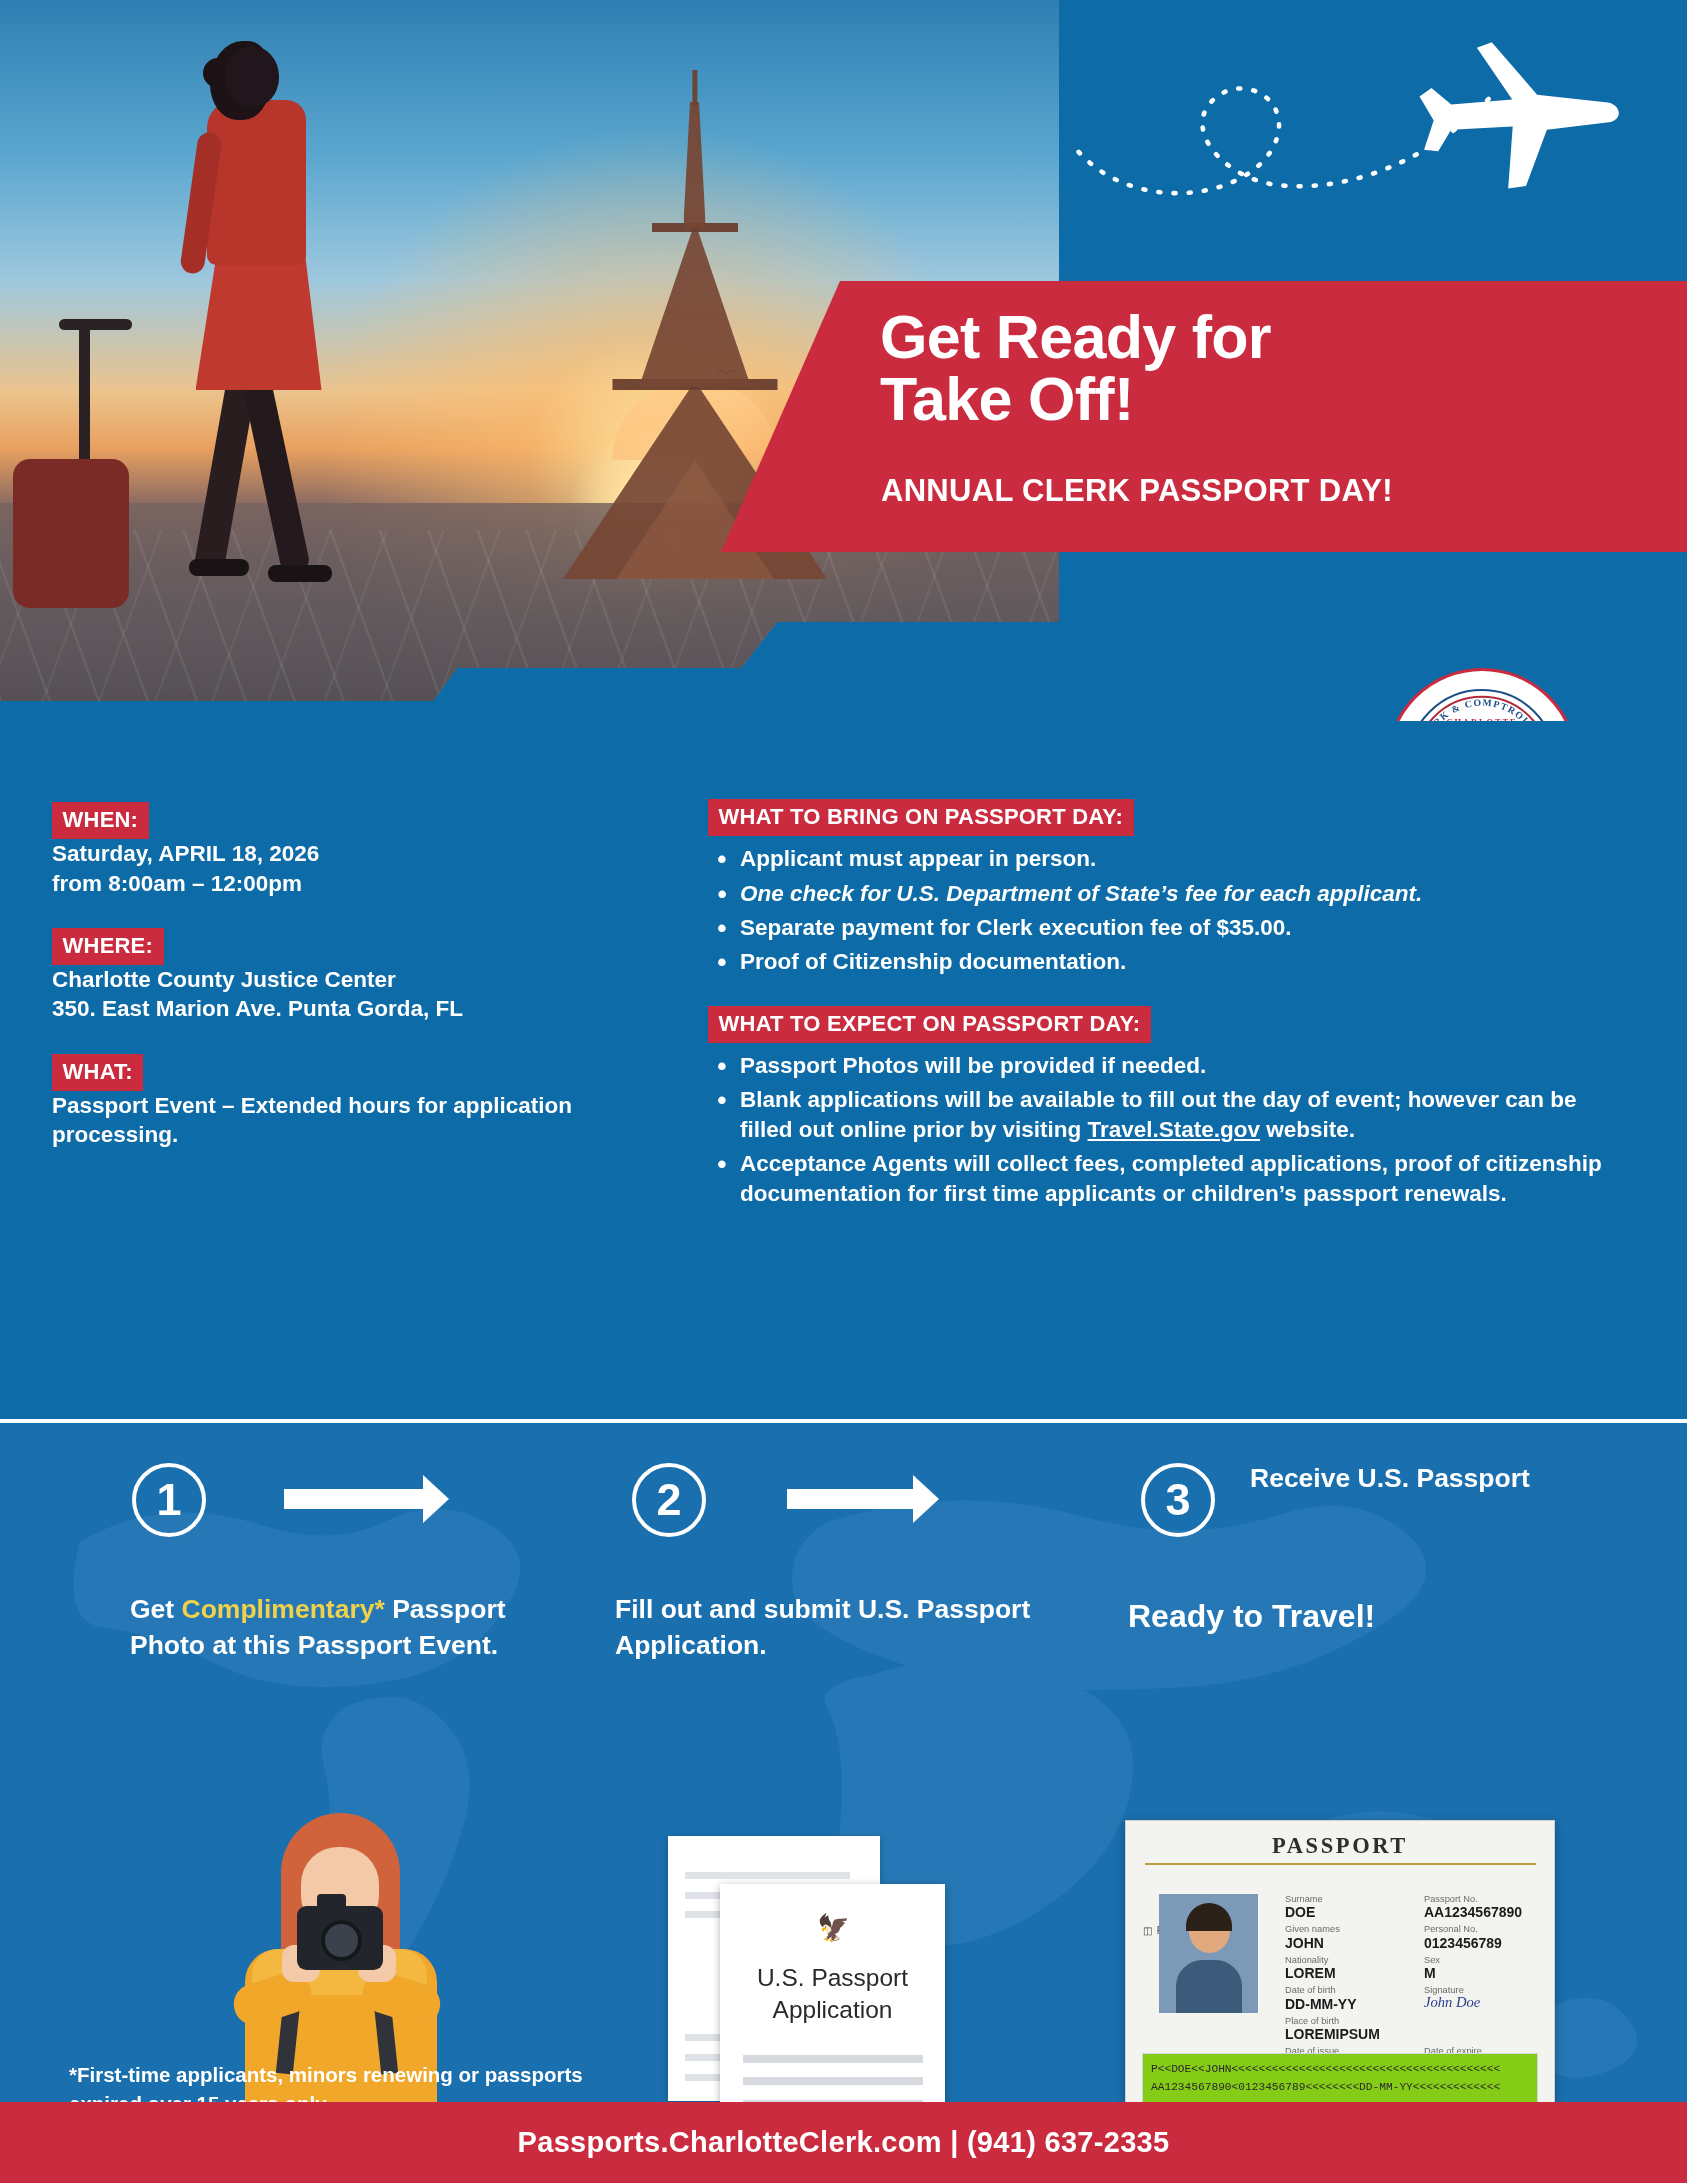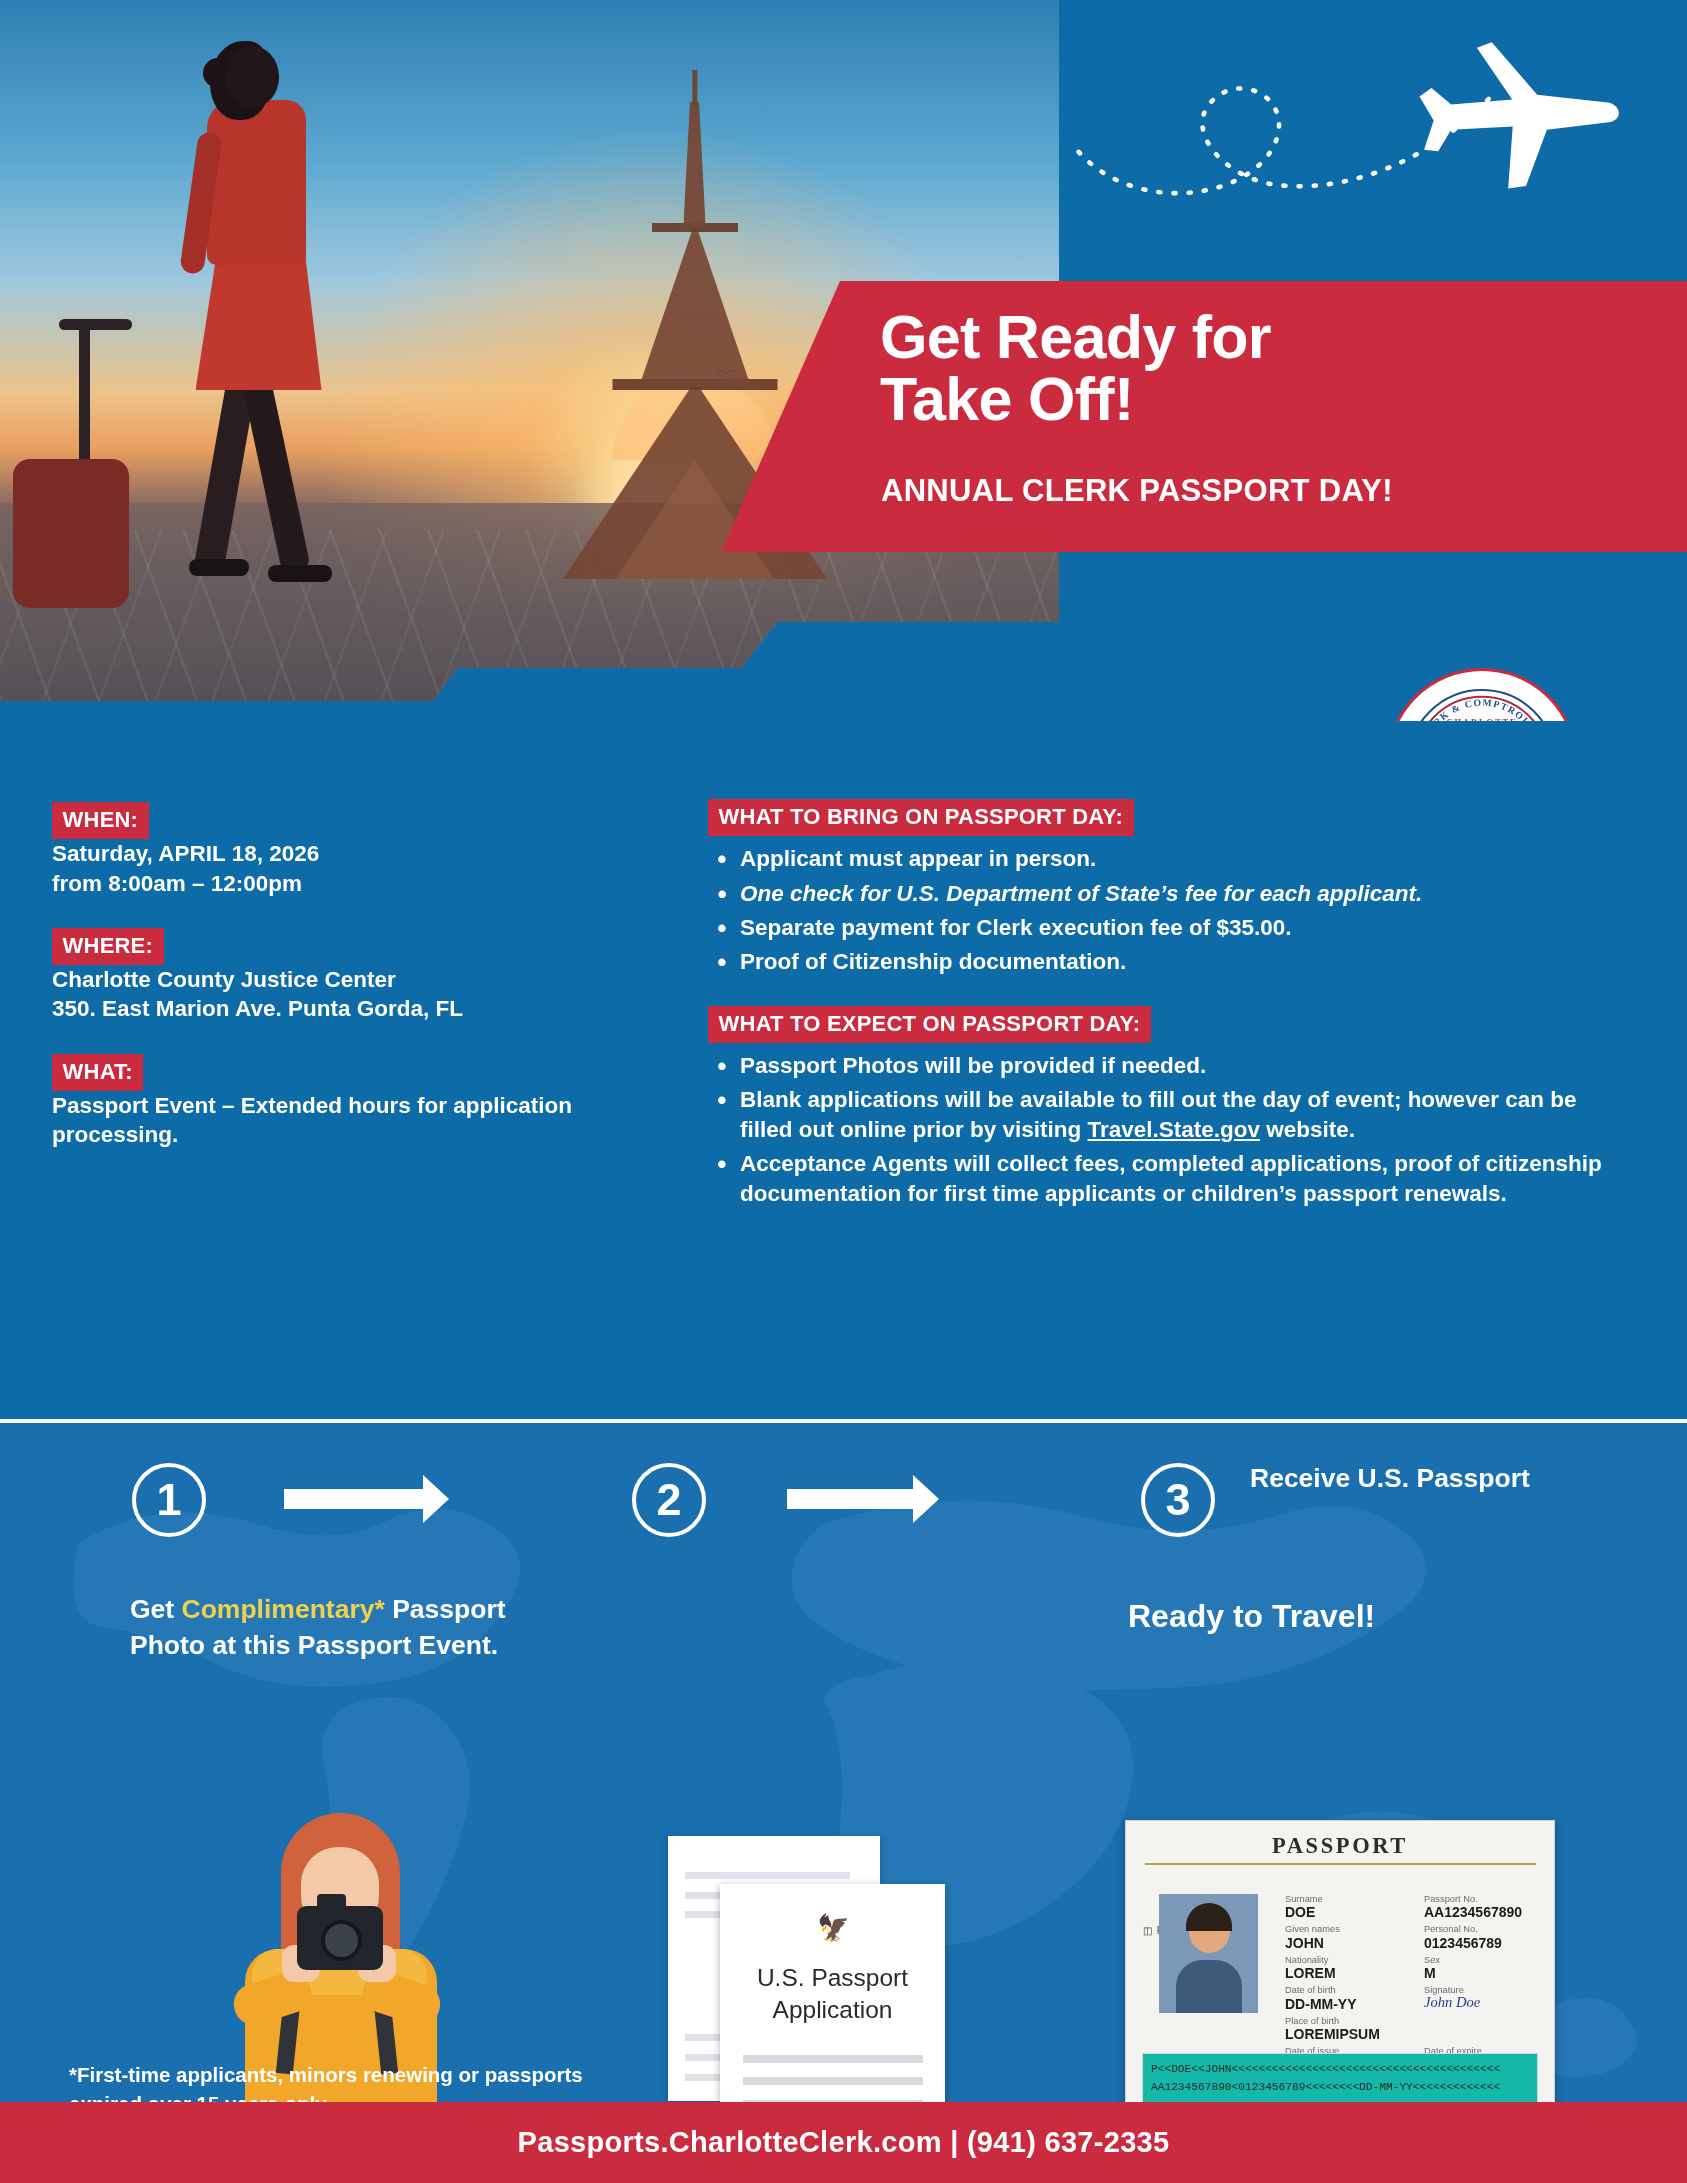--- a/index.html
+++ b/index.html
@@ -211,21 +211,21 @@
   .passport { position: absolute; left: 1125px; top: 397px; width: 430px; height: 298px; background:#f3f3f0; border:1.3px solid #cfcfcb; box-shadow: 0 2.6px 9.3px rgba(0,0,0,.3); }
   .pp-title { position:absolute; left:0; right:0; top: 12px; text-align:center; font-size: 22.5px; letter-spacing: 2.6px; font-weight: bold; color:#2e2e2e; font-family: "Liberation Serif", serif; }
   .pp-rule { position:absolute; left: 18.5px; right: 18.5px; top: 42px; height: 2px; background:#b8a23c; }
   .pp-photo { position:absolute; left: 33px; top: 73px; width: 99px; height: 119px; background:#7d99b8; }
   .pp-photo .h { position:absolute; left: 30px; top: 14.6px; width: 41px; height: 44px; border-radius:50%; background:#e3a97e; }
   .pp-photo .hair { position:absolute; left: 27px; top: 9.3px; width: 46px; height: 28px; border-radius: 23px 23px 0 0; background:#2b2118; }
   .pp-photo .b { position:absolute; left: 17px; bottom: 0; width: 66px; height: 53px; border-radius: 26.5px 26.5px 0 0; background:#3c5a7a; }
   .pp-chip { position:absolute; left: 17px; top: 64px; font-size: 10px; color:#444; letter-spacing:0.7px;margin-top:40px; }
   .pp-field { position:absolute; font-size: 9.3px; color:#6a6a6a; }
   .pp-val { position:absolute; font-size: 14px; color:#1b1b1b; font-weight: bold; }
-  .mrz { position:absolute; left: 16px; right: 16px; bottom: 12px; height: 52px; background:#14b8a6; border:0.7px solid #d3d6da; font-family:"Liberation Mono", monospace; font-size: 11.2px; color:#2a2a2a; padding: 6.6px 8px; line-height: 1.6; overflow:hidden; }
+  .mrz { position:absolute; left: 16px; right: 16px; bottom: 12px; height: 52px; background:#84cc16; border:0.7px solid #d3d6da; font-family:"Liberation Mono", monospace; font-size: 11.2px; color:#2a2a2a; padding: 6.6px 8px; line-height: 1.6; overflow:hidden; }
   .sig { position:absolute; font-family:"Liberation Serif", serif; font-style: italic; font-size: 14.6px; color:#2a3d8f; }
 
   
   .footer {
     position: absolute; left: 0; bottom: 0; width: 1687px; height: 81px; background: #ca2b3f;
     display: flex; align-items: center; justify-content: center;
   }
   .footer span { color:#fff; font-size: 29px; font-weight: bold; letter-spacing: 0.3px; }
 </style>
 </head>
@@ -388,20 +388,21 @@
     <div class="arrow" style="left:787px; top:66px; width:129px;"></div>
 
     <div class="num-circle" style="left:1141px; top:40px;">3</div>
 
     <div class="step-text" style="left:1250px; top:38px; width:284px;">Receive U.S. Passport</div>
 
     <div class="step-text" style="left:130px; top:169px; width:423px;">
       <span>Get </span><span class="gold">Complimentary*</span><span> Passport Photo at this Passport Event.</span>
     </div>
 
+    <div class="step-text" style="left:615px; top:169px; width:423px;">Fill out and submit U.S. Passport Application.</div>
 
     <div class="ready" style="left:1128px; top:175px;">Ready to Travel!</div>
 
     <div class="photog">
       <div class="ph-hair"></div>
       <div class="ph-face"></div>
       <div class="ph-body"></div>
       <div class="ph-hoodie"></div>
       <div class="ph-strapL"></div>
       <div class="ph-strapR"></div>

